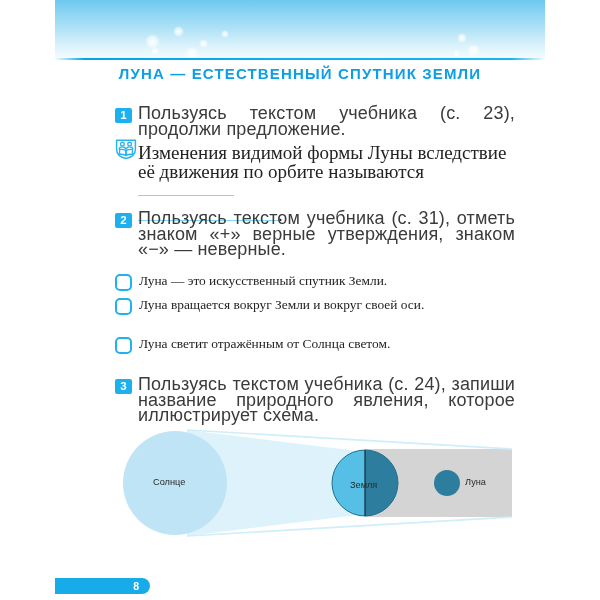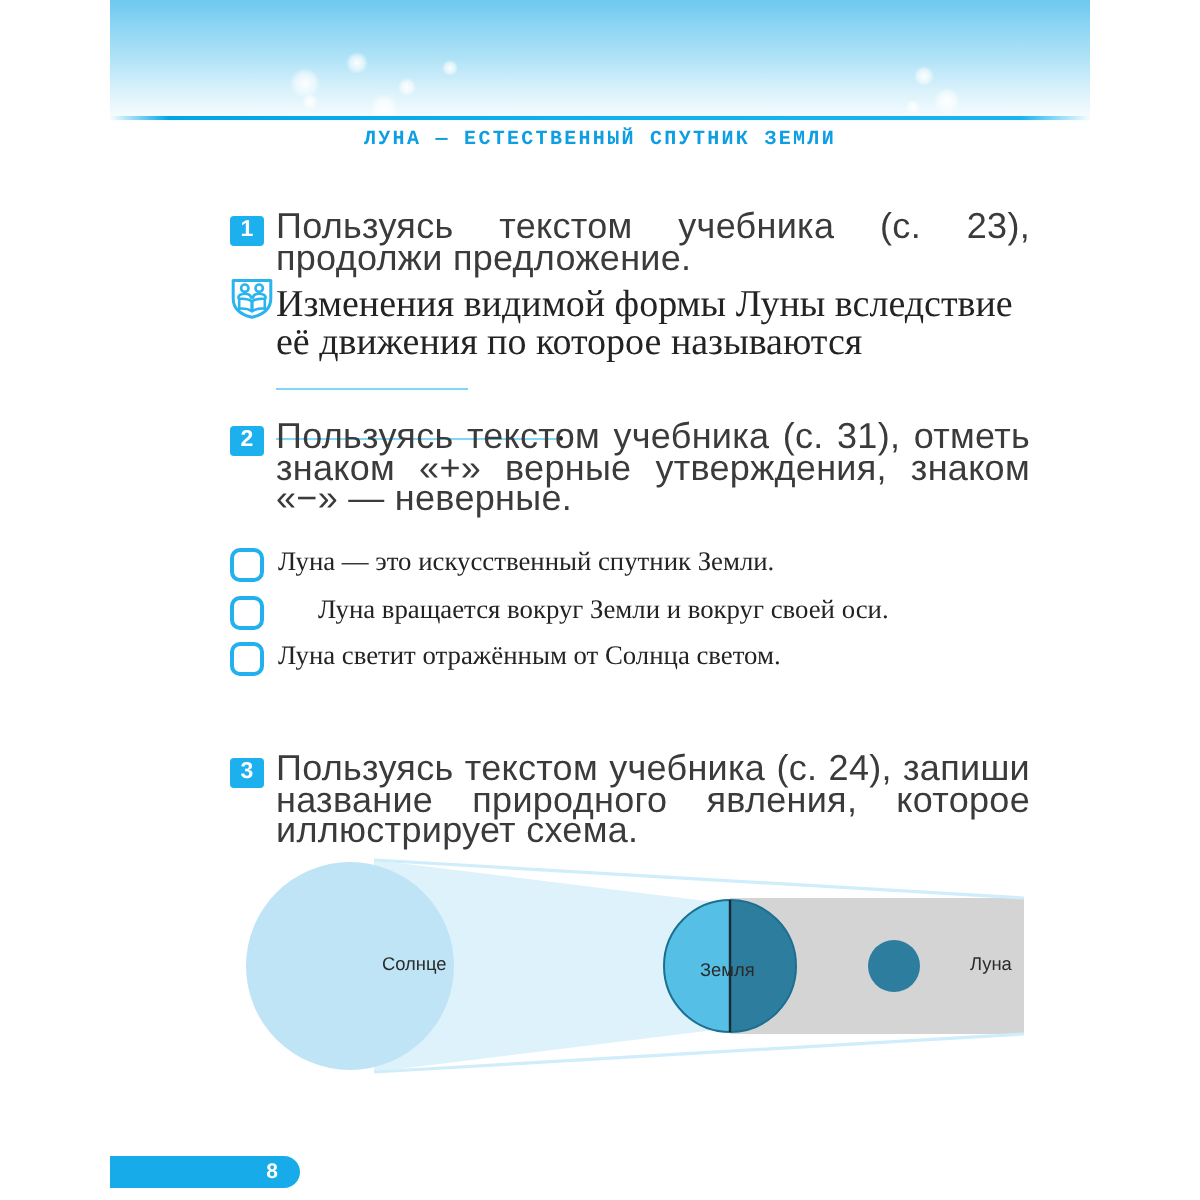--- a/index.html
+++ b/index.html
@@ -55,25 +55,24 @@
   }
 
   
   .page-title {
     position: absolute;
     left: 55px;
     top: 65px;
     width: 490px;
     text-align: center;
     color: #0d9ee4;
-    font-size: 10px;
+    font-size: 15px;
     font-weight: bold;
     letter-spacing: 1.15px;
     white-space: nowrap;
-    font-family: Liberation Mono, monospace;
   }
 
   
   .task {
     position: absolute;
     left: 115px;
     width: 400px;
   }
   .num-badge {
     position: absolute;
@@ -222,42 +221,42 @@
         <line x1="12" y1="14.6" x2="12" y2="19.6" stroke="#2ab4ef" stroke-width="1.3"></line>
       </svg>
     </div>
 
     <div class="task-body">
       <div class="prompt">Пользуясь текстом учебника (с. 23), продолжи предложение.</div>
       <div class="serif-line" style="margin-top:7px;">
         <span>Изменения видимой формы Луны вследствие</span>
       </div>
       <div class="serif-line nojust">
-        <span>её движения по которое называются</span>
+        <span>её движения по орбите называются</span>
         <span class="blank" style="width:96px;"></span>
       </div>
       <div class="serif-line nojust" style="margin-top:6px;">
         <span class="blank" style="width:140px;"></span><span>.</span>
       </div>
     </div>
   </div>
 
   <div class="task" style="top:211px;">
     <div class="num-badge">2</div>
     <div class="task-body">
       <div class="prompt">Пользуясь текстом учебника (с. 31), отметь знаком «+» верные утверждения, знаком «−» — неверные.</div>
     </div>
   </div>
 
   <div class="task" style="top:272px;">
     <div class="stmt-row" style="margin-bottom:5px;">
       <div class="checkbox"></div>
       <div class="stmt-text">Луна — это искусственный спутник Земли.</div>
     </div>
-    <div class="stmt-row" style="margin-bottom:5px;padding-left:20px;">
+    <div class="stmt-row" style="margin-bottom:21px;">
       <div class="checkbox"></div>
       <div class="stmt-text" style="width:368px;">Луна вращается вокруг Земли и вокруг своей оси.</div>
     </div>
     <div class="stmt-row">
       <div class="checkbox"></div>
       <div class="stmt-text">Луна светит отражённым от Солнца светом.</div>
     </div>
   </div>
 
   <div class="task" style="top:377px;">
@@ -280,22 +279,22 @@
       <circle cx="63" cy="61" r="52" fill="#bfe4f5"></circle>
 
       <path d="M253,28 A33,33 0 0,0 253,94 Z" fill="#56bfe5"></path>
       <path d="M253,28 A33,33 0 0,1 253,94 Z" fill="#2d7e9e"></path>
       <circle cx="253" cy="61" r="33" fill="none" stroke="#1d6f8f" stroke-width="1"></circle>
       <line x1="253" y1="28" x2="253" y2="94" stroke="#1a2a33" stroke-width="1.2"></line>
 
       <circle cx="335" cy="61" r="13" fill="#2d7e9e"></circle>
     </svg>
 
-    <div class="diag-label" style="left:41px;  top:55px;margin-left:38px;">Солнце</div>
+    <div class="diag-label" style="left:41px;  top:55px;">Солнце</div>
     <div class="diag-label" style="left:238px; top:58px;">Земля</div>
-    <div class="diag-label" style="left:373px; top:55px;">Луна</div>
+    <div class="diag-label" style="left:353px; top:55px;">Луна</div>
   </div>
 
   <div class="footer-bar">
     <span class="footer-page-num">8</span>
   </div>
 
 </div>
 
 </body></html>

